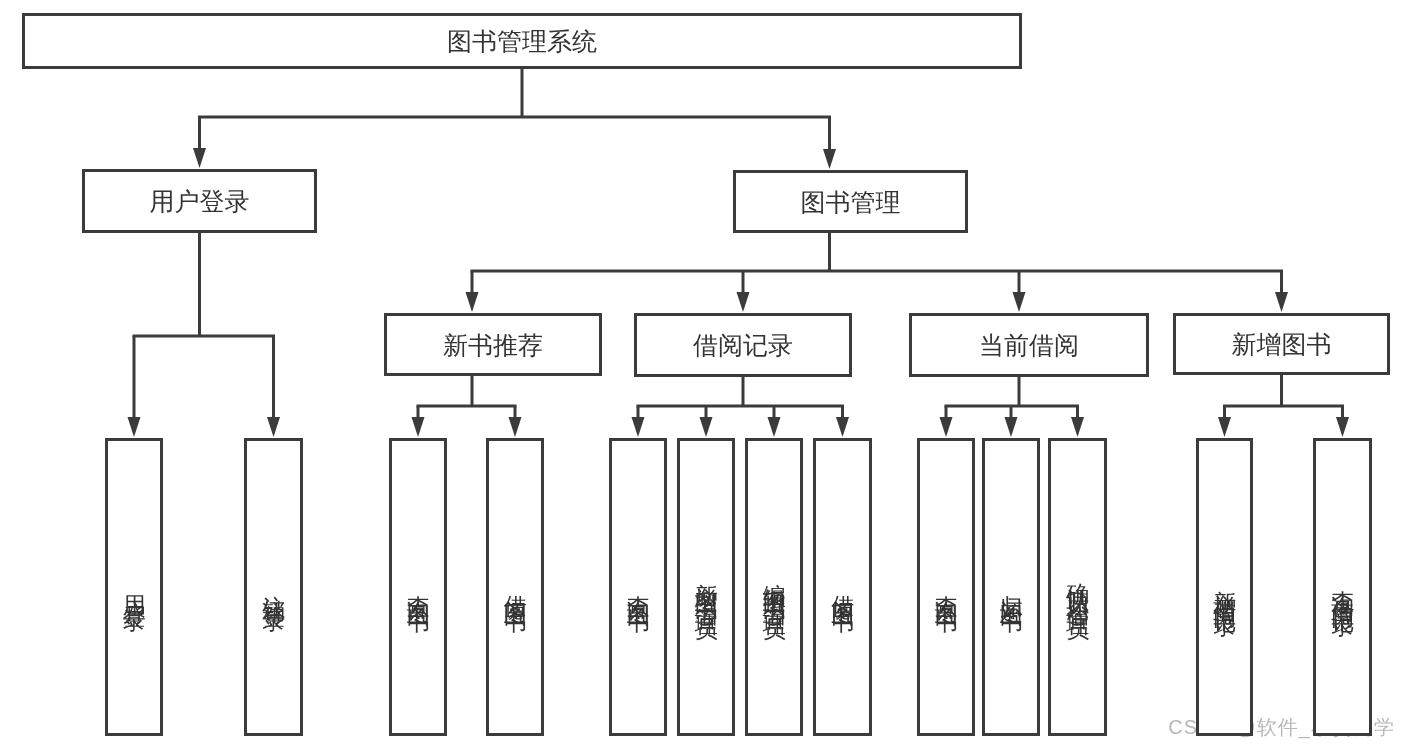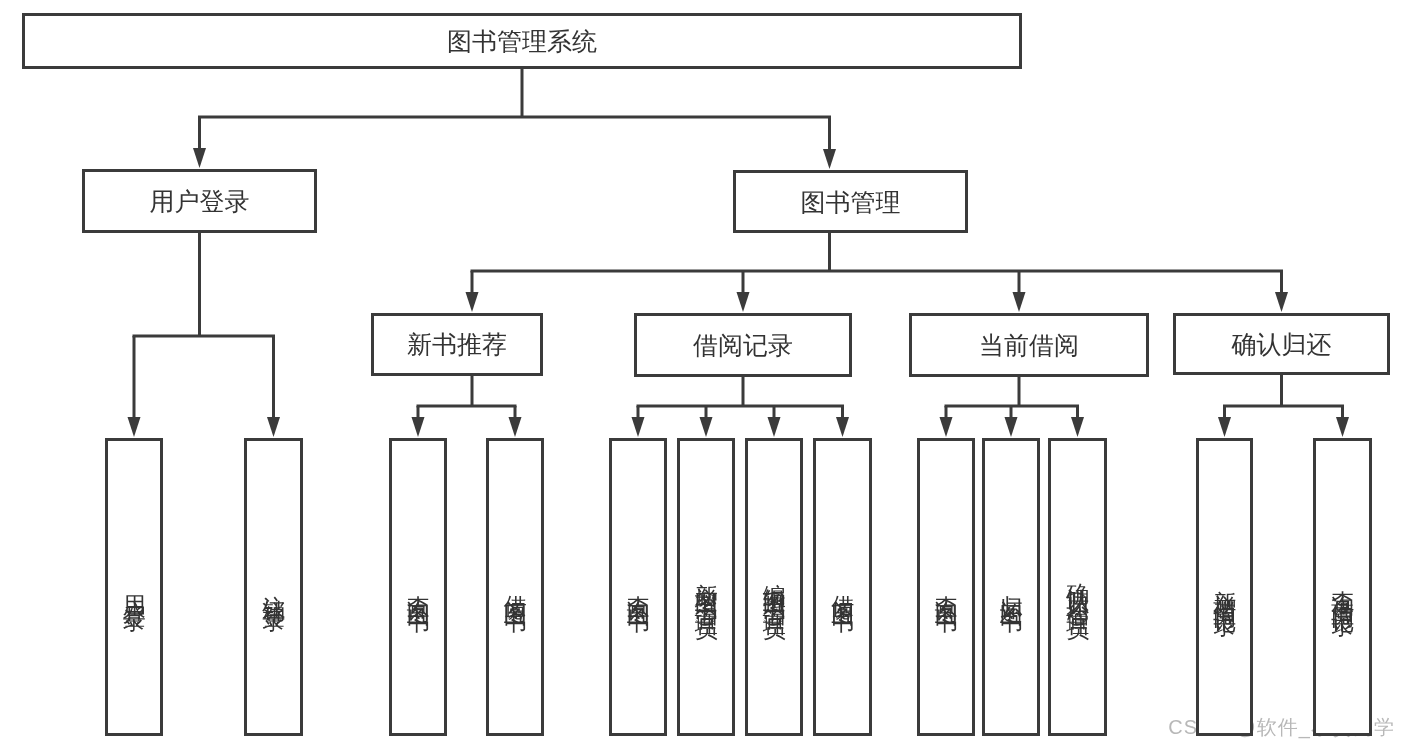--- a/index.html
+++ b/index.html
@@ -110,31 +110,31 @@
   <div class="watermark">CSDN @软件_小贺同学</div>
 <div class="node" style="left: 22px; top: 13px; width: 1000px; height: 56px;">
       <span>图书管理系统</span>
     </div>
     <div class="node" style="left: 82px; top: 169px; width: 235px; height: 64px;">
       <span>用户登录</span>
     </div>
     <div class="node" style="left: 712px; top: 170px; width: 235px; height: 63px; margin-left: 21px;">
       <span>图书管理</span>
     </div>
-    <div class="node" style="left: 371px; top: 313px; width: 172px; height: 63px; font-family: Liberation Serif, serif;">
+    <div class="node" style="left: 384px; top: 313px; width: 218px; height: 63px;">
       <span>新书推荐</span>
     </div>
     <div class="node" style="left: 634px; top: 313px; width: 218px; height: 64px;">
       <span>借阅记录</span>
     </div>
     <div class="node" style="left: 909px; top: 313px; width: 240px; height: 64px;">
       <span>当前借阅</span>
     </div>
     <div class="node" style="left: 1173px; top: 313px; width: 217px; height: 62px;">
-      <span>确认归还</span>
+      <span>新增图书</span>
     </div>
     <div class="node v" style="left: 105px; top: 438px; width: 58px; height: 298px;">
       <span>用户登录</span>
     </div>
     <div class="node v" style="left: 244px; top: 438px; width: 59px; height: 298px;">
       <span>注销登录</span>
     </div>
     <div class="node v" style="left: 389px; top: 438px; width: 58px; height: 298px;">
       <span>查询图书</span>
     </div>

